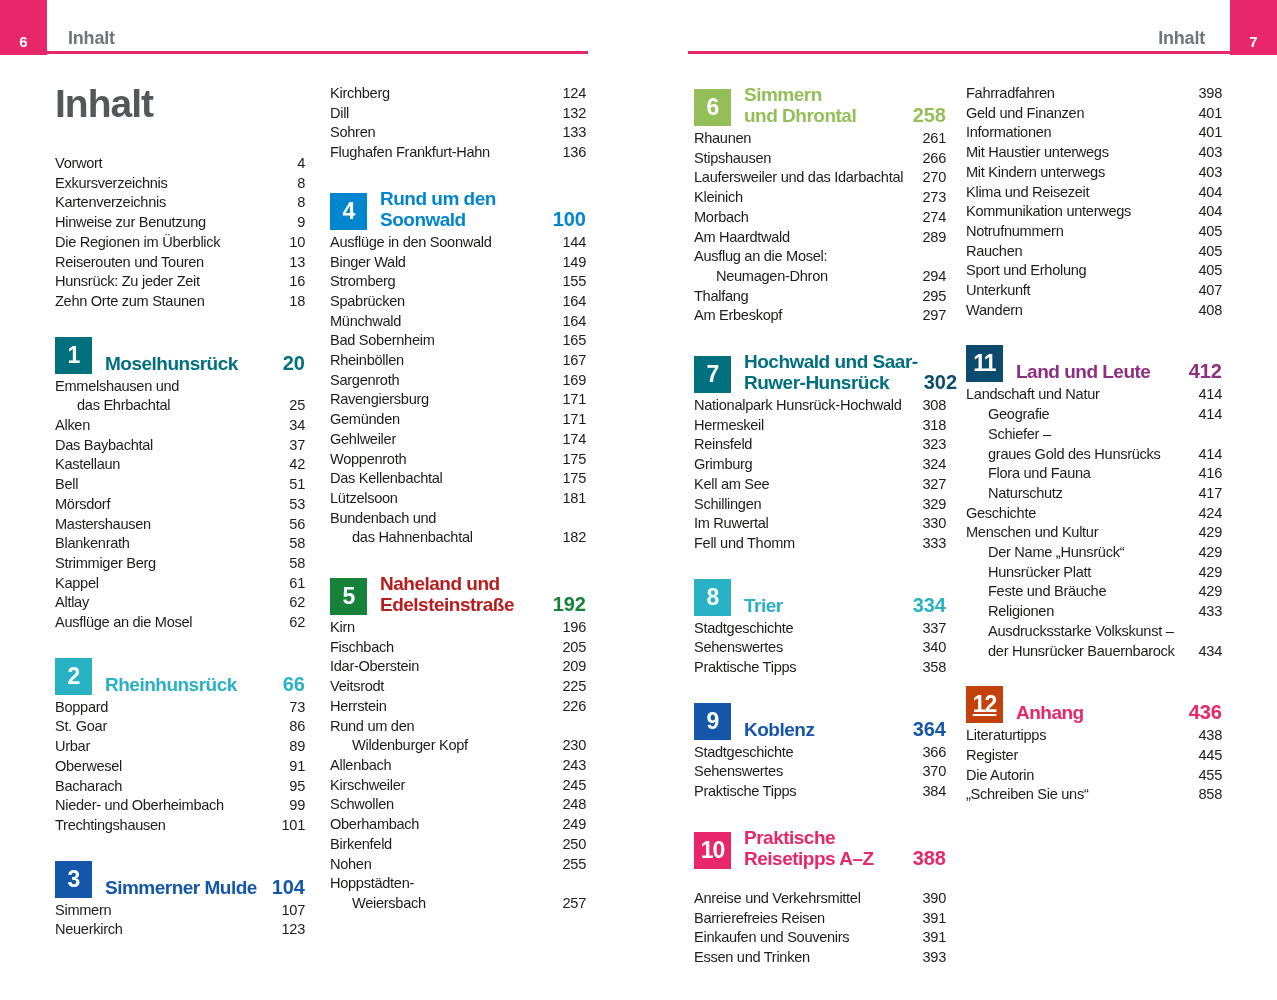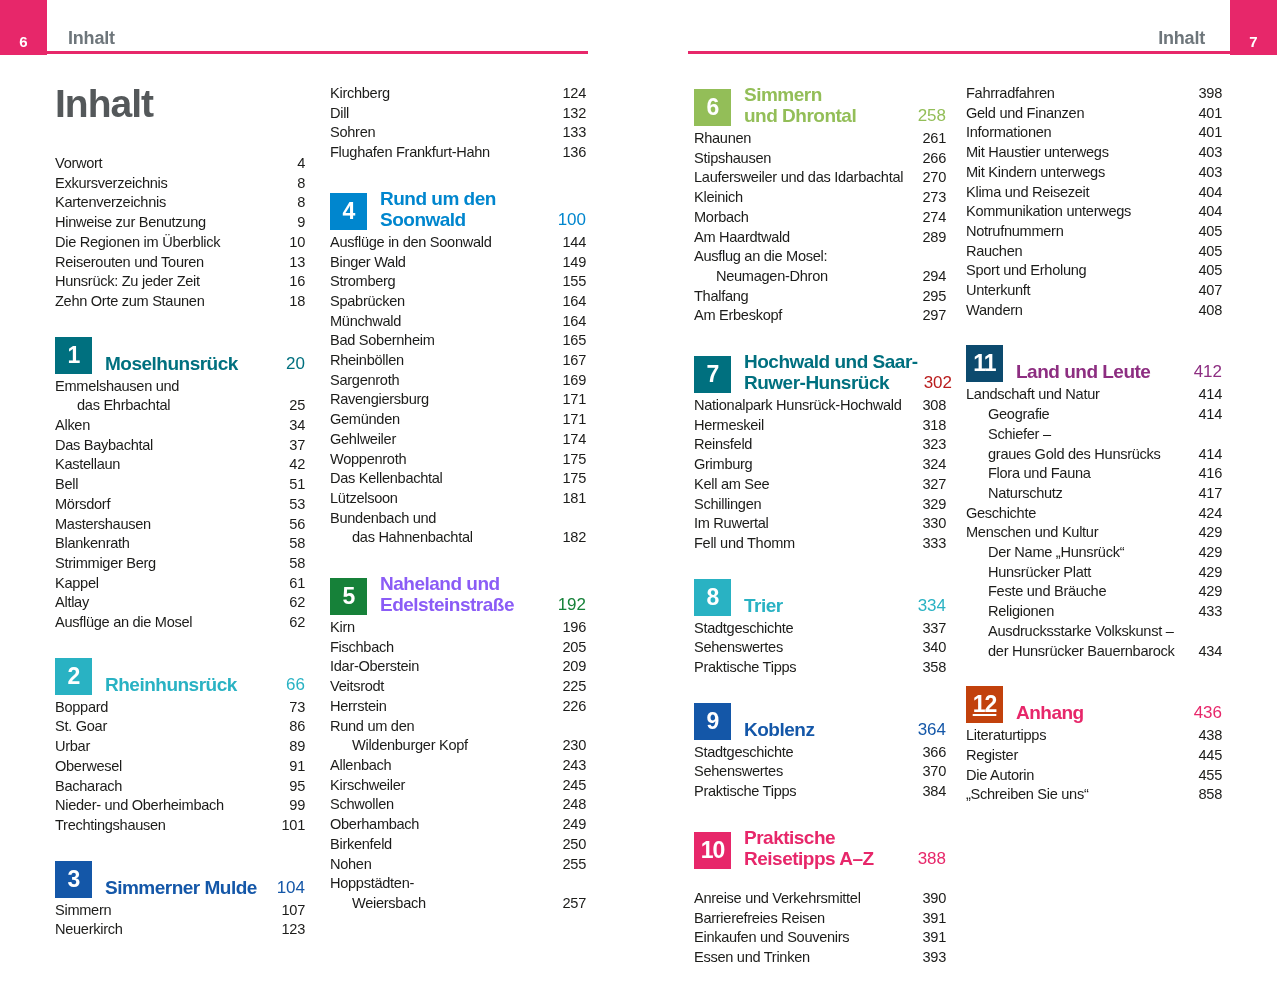--- a/index.html
+++ b/index.html
@@ -53,21 +53,21 @@
   .chapnum{
     flex:0 0 37px;width:37px;height:37px;
     display:flex;align-items:center;justify-content:center;
     color:#ffffff;font-weight:bold;font-size:23px;letter-spacing:-1px;
   }
   .chaptitle{
     margin-left:13px;font-weight:bold;font-size:19px;line-height:21px;
     letter-spacing:-0.5px;white-space:nowrap;
   }
   .chappage{
-    margin-left:auto;font-weight:normal;font-size:17px;line-height:21px;padding-left:6px;
+    margin-left:auto;font-weight:bold;font-size:20px;line-height:21px;padding-left:6px;
   }
   .list.gapped{margin-top:20px;}
 </style>
 </head>
 <body>
 
 <div class="page">
 
   <div class="corner-box corner-left" style="background: rgb(231, 39, 106);">
     <span>6</span>
@@ -321,21 +321,21 @@
           <span class="lbl">Bundenbach und</span>
           <span class="pg"></span>
         </div>
         <div class="row indent">
           <span class="lbl">das Hahnenbachtal</span>
           <span class="pg">182</span>
         </div>
       </div>
       <div class="chapter">
         <span class="chapnum" style="background: rgb(22, 129, 57);">5</span>
-        <span class="chaptitle" style="color: #8b5cf6;">
+        <span class="chaptitle" style="color: #b91c1c;">
           <div>Naheland und</div>
           <div>Edelsteinstraße</div>
         </span>
         <span class="chappage" style="color: rgb(22, 129, 57);">192</span>
       </div>
       <div class="list">
         <div class="row">
           <span class="lbl">Kirn</span>
           <span class="pg">196</span>
         </div>
@@ -447,21 +447,21 @@
           <span class="lbl">Am Erbeskopf</span>
           <span class="pg">297</span>
         </div>
       </div>
       <div class="chapter">
         <span class="chapnum" style="background: rgb(0, 112, 127);">7</span>
         <span class="chaptitle" style="color: rgb(0, 112, 127);">
           <div>Hochwald und Saar-</div>
           <div>Ruwer-Hunsrück</div>
         </span>
-        <span class="chappage" style="color: #b91c1c;">302</span>
+        <span class="chappage" style="color: #0c4a6e;">302</span>
       </div>
       <div class="list">
         <div class="row">
           <span class="lbl">Nationalpark Hunsrück-Hochwald</span>
           <span class="pg">308</span>
         </div>
         <div class="row">
           <span class="lbl">Hermeskeil</span>
           <span class="pg">318</span>
         </div>

